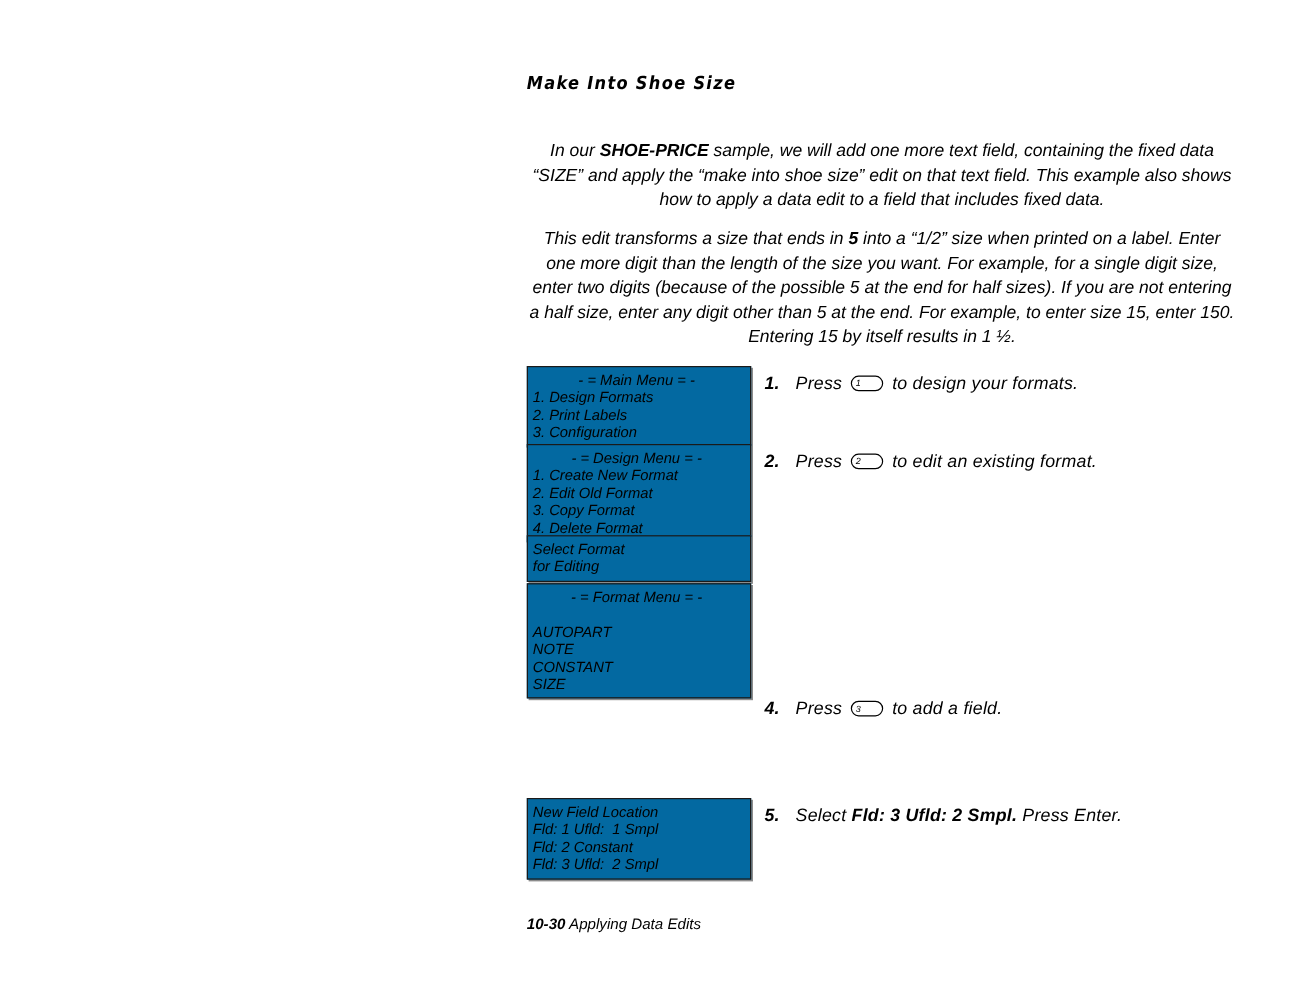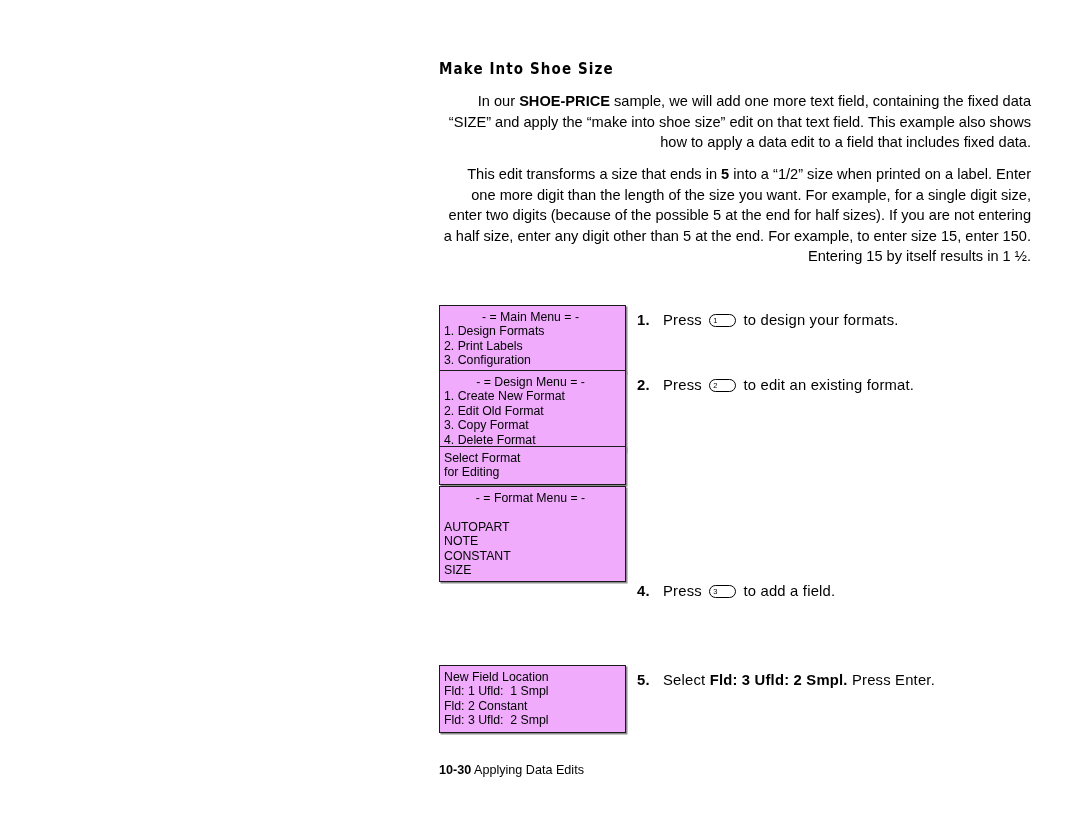--- a/index.html
+++ b/index.html
@@ -15,20 +15,21 @@
     position: relative;
     overflow: hidden;
   }
 
   .page {
     position: absolute;
     left: 439px;
     top: 0;
     width: 600px;
     height: 834px;
+    font-style: italic;
   }
 
   
   .section-heading {
     position: absolute;
     left: 0;
     top: 60px;
     font-size: 15px;
     font-weight: bold;
     letter-spacing: 1.1px;
@@ -38,21 +39,22 @@
     white-space: nowrap;
   }
 
   
   .body-block {
     position: absolute;
     left: 0;
     width: 592px;
     font-size: 14.6px;
     line-height: 20.6px;
-    text-align: right;
+    text-align: center;
+    margin-top: 25px;
   }
   .p1 { top: 91px; }
   .p2 { top: 164px; }
   .p3 { top: 270px; }
 
   .body-block b { font-weight: bold; }
 
   
   .step {
     position: absolute;
@@ -98,21 +100,21 @@
     line-height: 13px;
     font-family: "Liberation Sans", sans-serif;
   }
 
   
   .lcd {
     position: absolute;
     left: 0;
     border: 1.3px solid #1a1a1a;
     box-sizing: border-box;
-    background: #f0abfc;
+    background: #0369a1;
     font-size: 12.3px;
     line-height: 14.4px;
     padding: 4px 0 4px 4px;
     width: 187px;
     box-shadow: 1.5px 1.5px 0 0 #8c8c8c;
   }
   .lcd .ttl {
     text-align: center;
     padding-right: 8px;
   }

